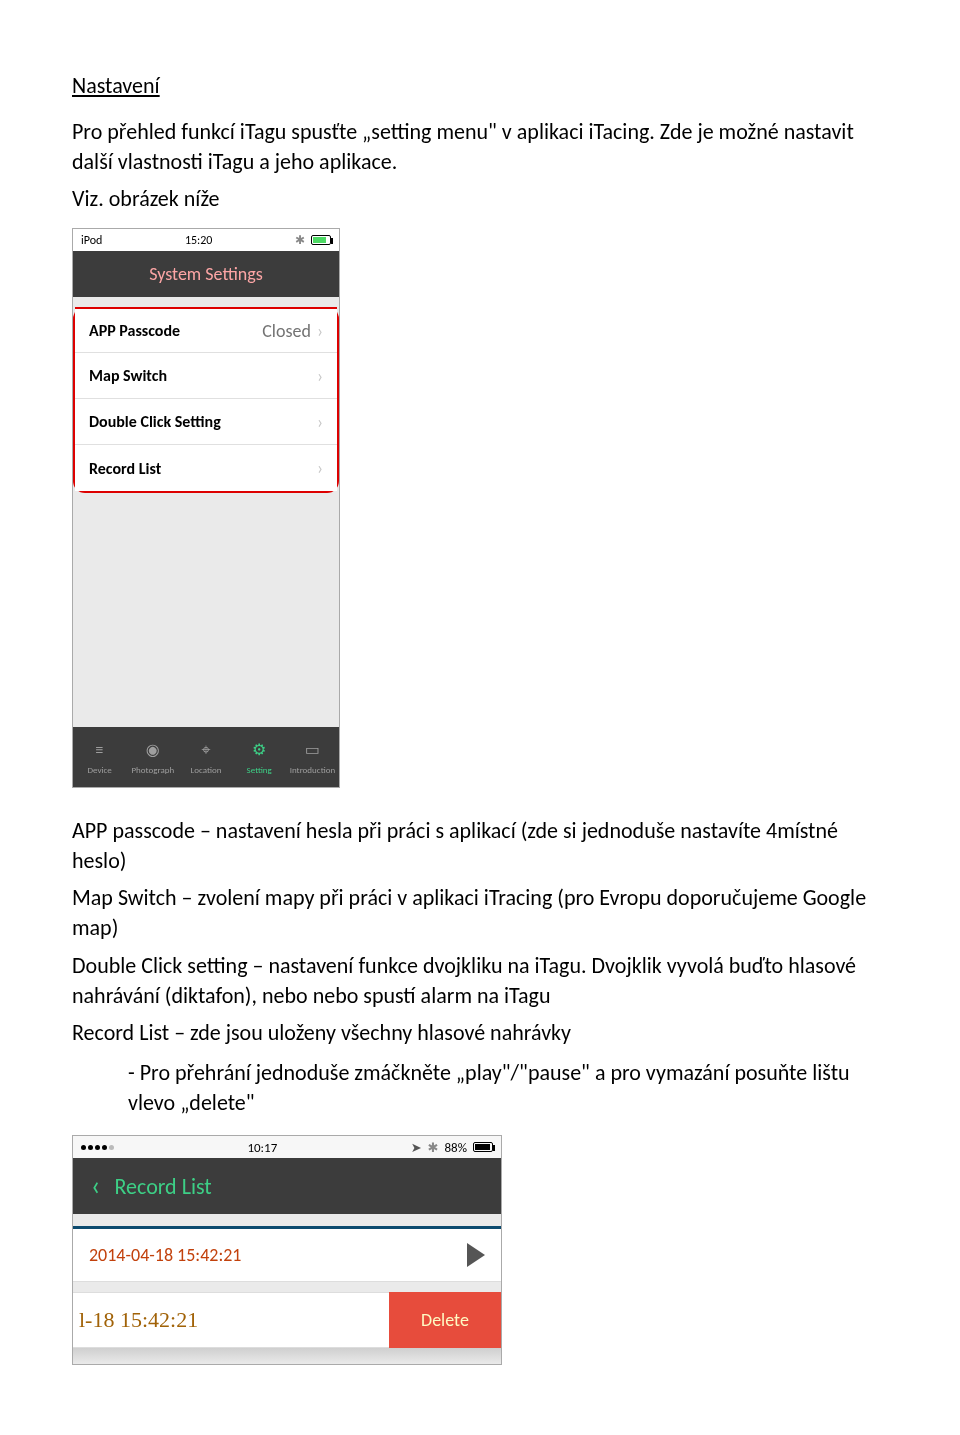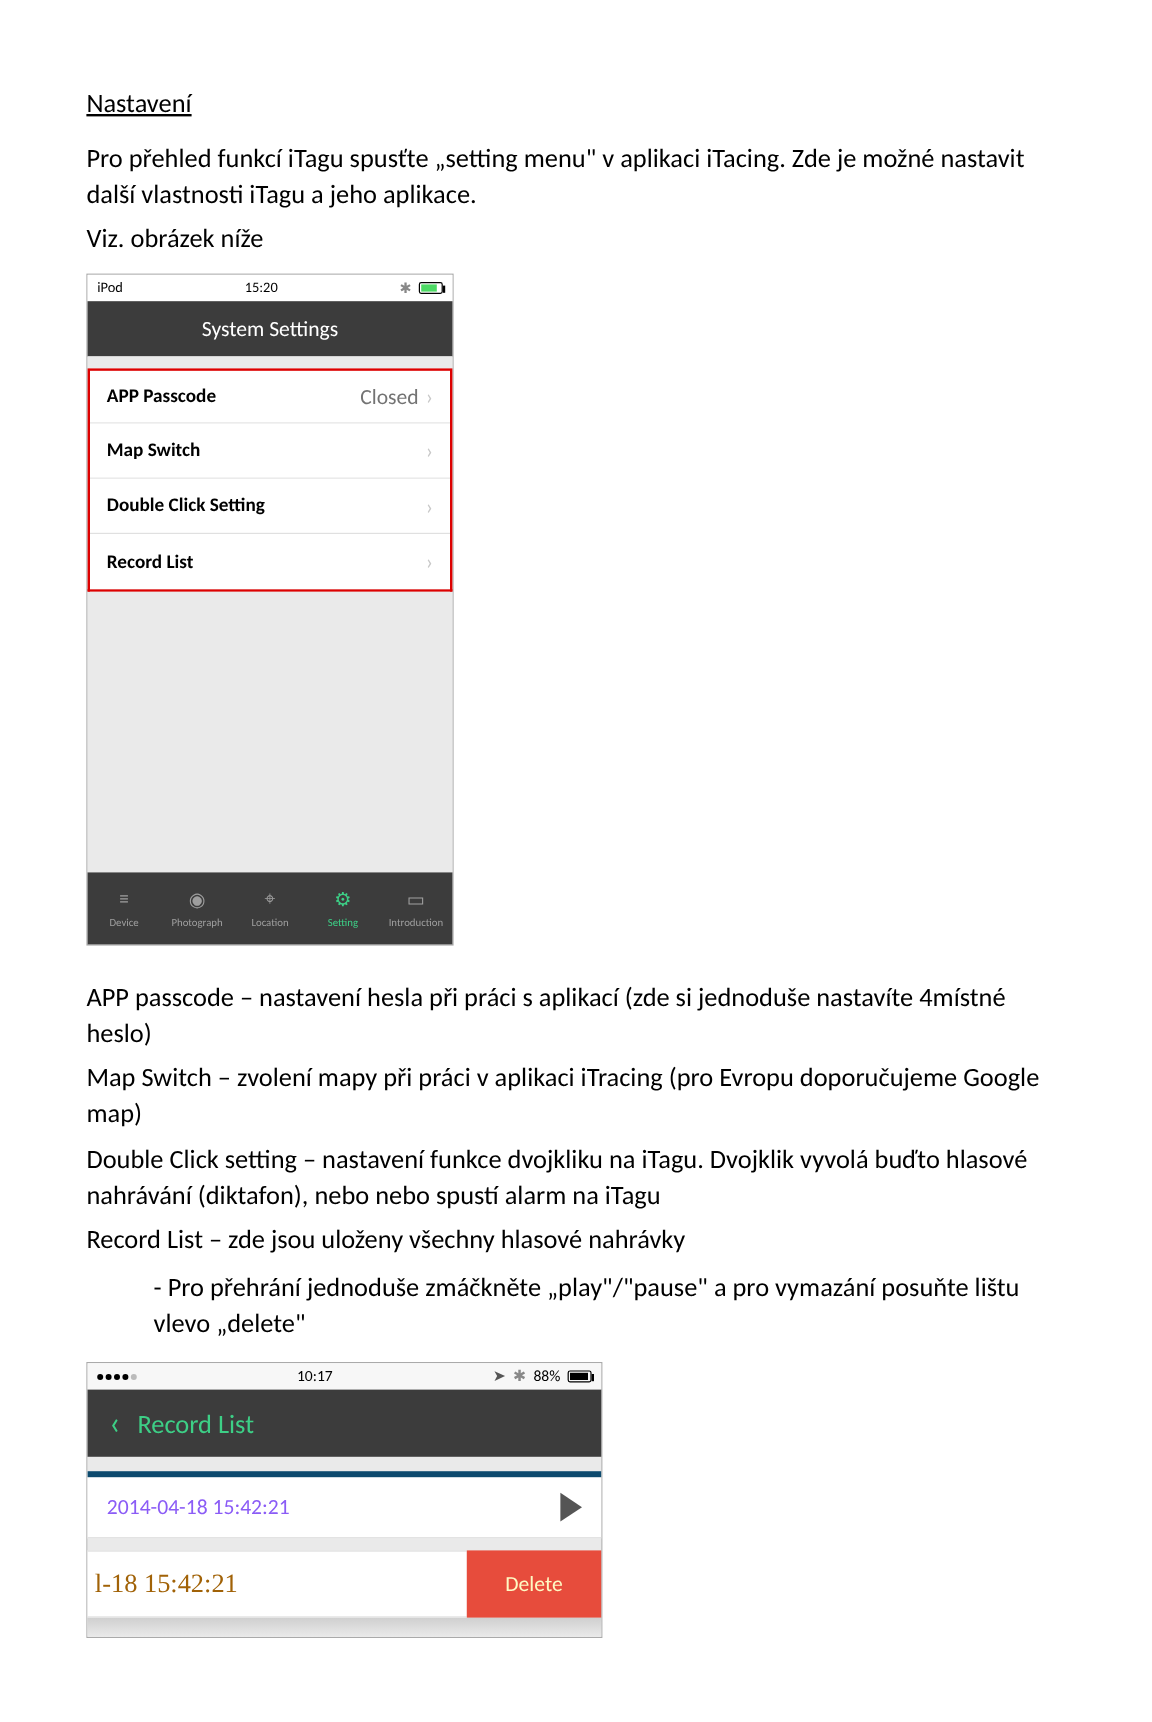--- a/index.html
+++ b/index.html
@@ -6,51 +6,51 @@
   html, body { width: 960px; background: #fff; font-family: Calibri, Arial, sans-serif; color: #000; }
   body { padding: 72px 72px 40px 72px; }
 
   .section-title { font-size: 22px; font-weight: normal; text-decoration: underline; margin-bottom: 18px; }
   .para { font-size: 22px; margin-bottom: 8px; line-height: 1.35; }
   .para + .para {}
   .indent-hyphen { font-size: 22px; margin-left: 56px; line-height: 1.35; margin-top: 10px; }
 
   
   .phone1 {
-    width: 306px;
+    width: 268px;
     margin: 14px 0 28px 0;
     border: 1px solid #aaa;
   }
   .status-bar {
     display:flex; align-items:center; justify-content:space-between;
     height: 22px; padding: 0 8px; font-size: 12px; background:#fff;
   }
   .status-right { display:flex; align-items:center; gap:6px; }
   .batt { width: 20px; height: 10px; border:1px solid #000; position:relative; border-radius:2px;}
   .batt::after{content:"";position:absolute;right:-3px;top:2px;width:2px;height:6px;background:#000;}
   .batt .fill{position:absolute;left:1px;top:1px;bottom:1px;width:70%;background:#4cd964;}
 
   .dark-header {
     background:#3c3c3c; height:46px; display:flex; align-items:center; justify-content:center;
-    color:#ffffff; font-size:18px; font-weight:500;
+    color:#fca5a5; font-size:18px; font-weight:500;
   }
 
   .list-area { background:#eaeaea; min-height: 430px; padding-top: 10px; }
 
   .row {
     background:#fff; height:46px; display:flex; align-items:center;
     padding: 0 14px; border-bottom:1px solid #e0e0e0; font-size:16px; color:#000; font-weight:600;
   }
   .row .spacer{flex:1}
   .row .val { font-weight:400; color:#737373; font-size:18px; margin-right:6px;}
   .chev { color:#c8c8c8; font-size:18px; font-weight:400;}
   .toggle { width:46px; height:28px; border-radius:14px; background:#e5e5e5; border:1px solid #ccc; position:relative;}
   .toggle::after{content:"";position:absolute;right:1px;top:1px;width:24px;height:24px;border-radius:50%;background:#fff;border:1px solid #ccc;}
 
-  .redbox { border:2px solid #d00; border-radius:0; border-top:none; }
+  .redbox { border:2px solid #d00; border-radius:12px; border-top:none; }
   .redbox .row:first-child { border-top:2px solid #d00; }
   .redbox .row:last-child { border-bottom:none; }
   .row.standalone { border-bottom:1px solid #e0e0e0; }
   .row.standalone-first { margin-bottom: 6px; }
 
   .tabbar {
     background:#3c3c3c; height:60px; display:flex;
   }
   .tabbar .tab { flex:1; display:flex; flex-direction:column; align-items:center; justify-content:center; color:#9e9e9e; font-size:9px; gap:4px;}
   .tabbar .tab.active { color:#3dcf86; }
@@ -71,21 +71,21 @@
   .dots i.off{background:#bbb;}
   .sb2-right{display:flex;align-items:center;gap:6px;}
 
   .dark-header2 {
     background:#3c3c3c; height:56px; display:flex; align-items:center;
     color:#3dcf86; font-size:22px; padding:0 18px; position:relative;
   }
   .back-chev { color:#3dcf86; font-size:28px; margin-right:14px; line-height:1;}
   .ph2-body { background:#eaeaea; padding-top:12px;}
 
-  .rec-row { background:#fff; height:56px; display:flex; align-items:center; padding:0 16px; font-size:18px; color:#8b5cf6; font-weight:500; border-top:5px solid #0c4a6e; border-bottom:1px solid #ddd;}
+  .rec-row { background:#fff; height:56px; display:flex; align-items:center; padding:0 16px; font-size:18px; color:#c2410c; font-weight:500; border-top:3px solid #0c4a6e; border-bottom:1px solid #ddd;}
   .rec-row .spacer{flex:1;}
   .play-tri { width:0;height:0;border-left:18px solid #555;border-top:12px solid transparent;border-bottom:12px solid transparent;}
 
   .swipe-row { display:flex; height:56px; margin-top:10px;}
   .swipe-row .partial{ flex:1; background:#fff; display:flex; align-items:center; padding-left:6px; font-size:22px; color:#a16207; border-top:1px solid #ddd; border-bottom:1px solid #ddd; overflow:hidden;font-family:Liberation Serif, serif;}
   .swipe-row .delete{ width:112px; background:#e74c3c; color:#fef9c3; display:flex; align-items:center; justify-content:center; font-size:18px;}
 
   .ph2-bottom-shadow{height:16px; background:linear-gradient(#cfcfcf,#eaeaea);}
 </style>
 </head>

